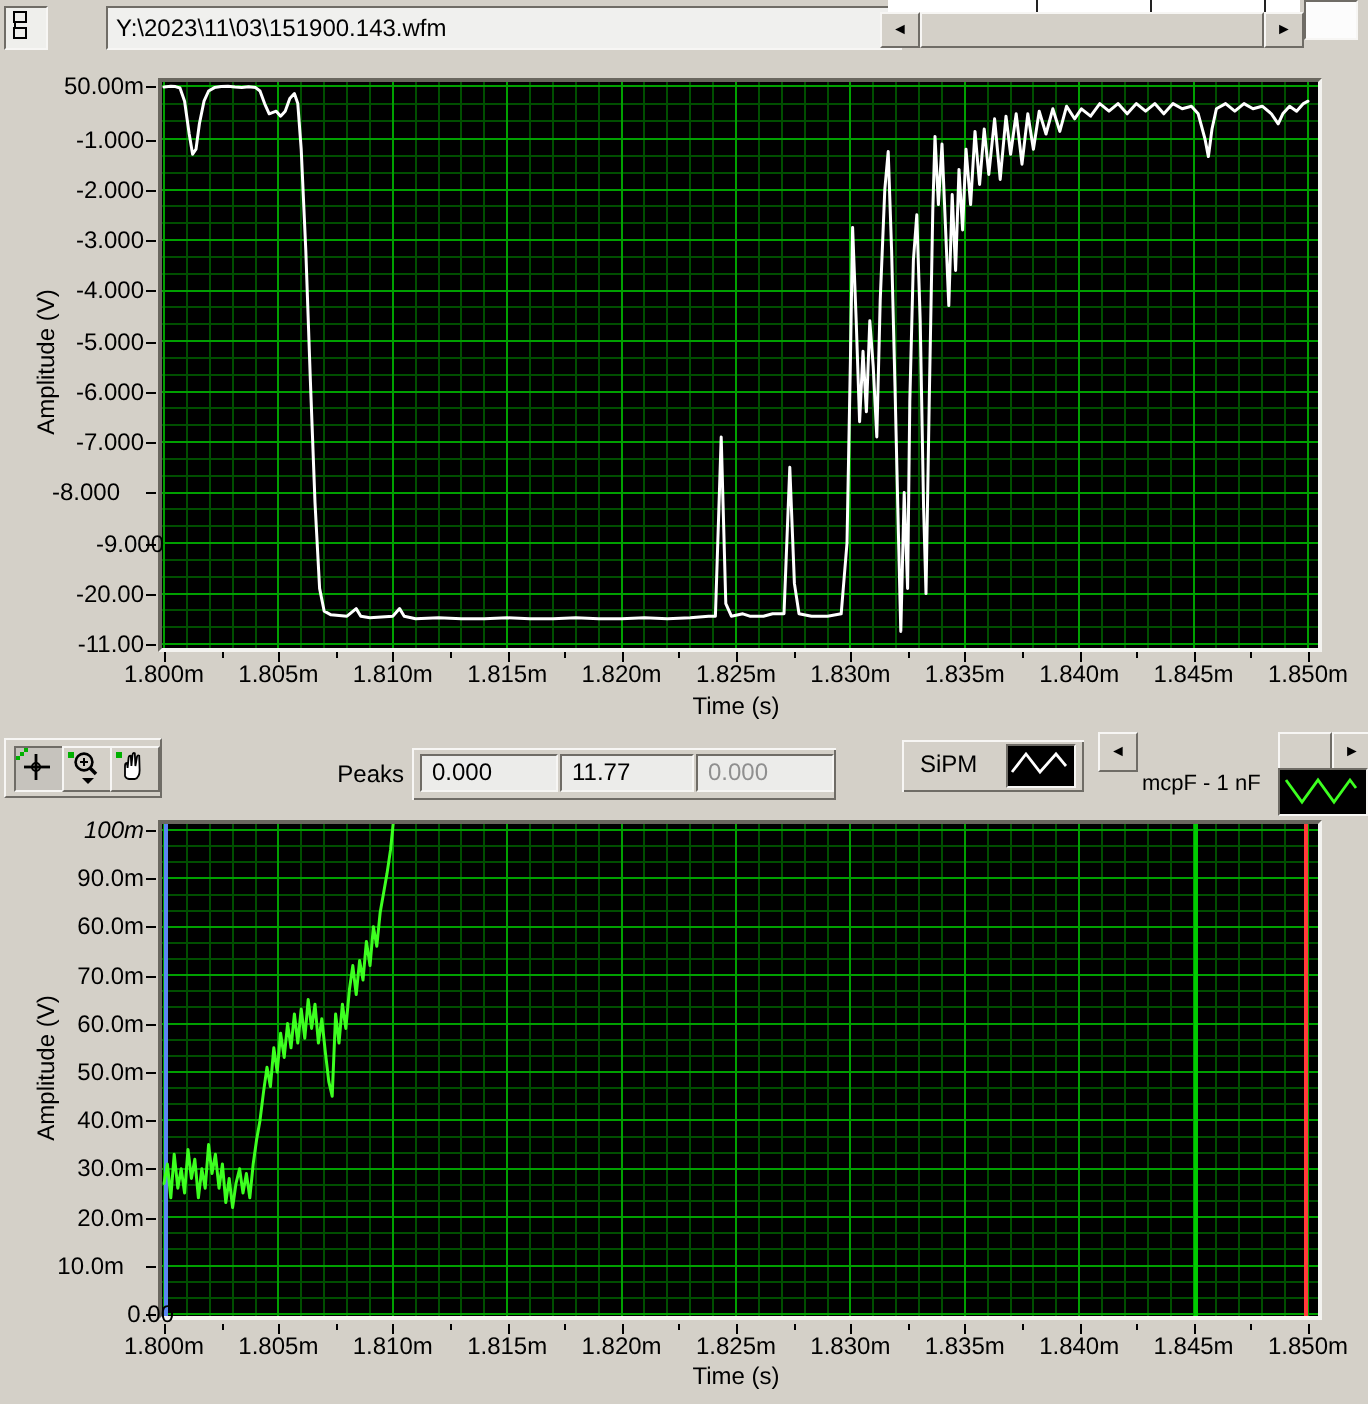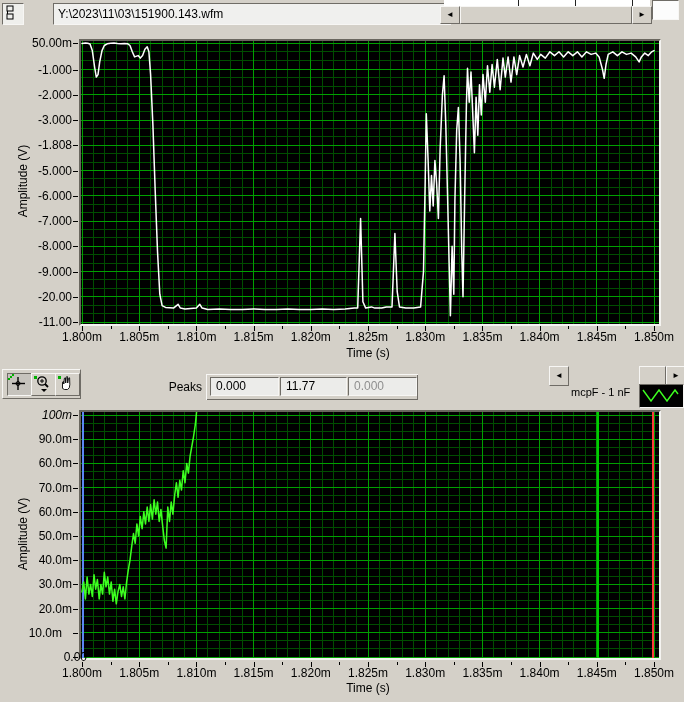--- a/index.html
+++ b/index.html
@@ -210,20 +210,28 @@
       <span>0.000</span>
     </div>
     <div class="num-field sunken" style="left:74px;width:60px;">
       <span>11.77</span>
     </div>
     <div class="num-field sunken disabled" style="left:142px;width:62px;">
       <span>0.000</span>
     </div>
   </div>
 
+  <div class="abs legend-box raised2">
+    <div class="legend-label" style="left:9px;top:5px;">SiPM</div>
+    <div class="wave-icon sunken" style="left:52px;top:2px;width:33px;height:20px;">
+      <svg width="31" height="18" viewBox="0 0 31 18">
+        <polyline points="2,13 9,4 16,13 24,4 29,10" fill="none" stroke="#fff" stroke-width="1.4"></polyline>
+      </svg>
+    </div>
+  </div>
 
   <div class="abs hscroll" style="left:549px;top:366px;width:135px;height:20px;">
     <div class="sb-btn raised" style="left:0;height:18px;line-height:18px;"><span>◄</span></div>
     <div class="sb-thumb raised" style="left:90px;width:25px;height:18px;"></div>
     <div class="sb-btn raised" style="left:117px;height:18px;line-height:18px;"><span>►</span></div>
   </div>
 
   <div class="abs mcp-label">mcpF - 1 nF</div>
   <div class="abs wave-icon sunken" style="left:639px;top:384px;width:43px;height:22px;">
     <svg width="41" height="20" viewBox="0 0 41 20">
@@ -356,31 +364,31 @@
     <div class="tick-label-x" style="left: 630px; top: 330px;">1.850m</div>
     <div class="tick-dash-y" style="left: 73px; top: 43px;"></div>
     <div class="tick-label-y" style="left: 14px; top: 36px;">50.00m</div>
     <div class="tick-dash-y" style="left: 73px; top: 69.5113px;"></div>
     <div class="tick-label-y" style="left: 14px; top: 62.5113px;">-1.000</div>
     <div class="tick-dash-y" style="left: 73px; top: 94.7602px;"></div>
     <div class="tick-label-y" style="left: 14px; top: 87.7602px;">-2.000</div>
     <div class="tick-dash-y" style="left: 73px; top: 120.009px;"></div>
     <div class="tick-label-y" style="left: 14px; top: 113.009px;">-3.000</div>
     <div class="tick-dash-y" style="left: 73px; top: 145.258px;"></div>
-    <div class="tick-label-y" style="left: 14px; top: 138.258px;">-1.808</div>
+    <div class="tick-label-y" style="left: 14px; top: 138.258px;">-4.000</div>
     <div class="tick-dash-y" style="left: 73px; top: 170.507px;"></div>
     <div class="tick-label-y" style="left: 14px; top: 163.507px;">-5.000</div>
     <div class="tick-dash-y" style="left: 73px; top: 195.756px;"></div>
     <div class="tick-label-y" style="left: 14px; top: 188.756px;">-6.000</div>
     <div class="tick-dash-y" style="left: 73px; top: 221.005px;"></div>
     <div class="tick-label-y" style="left: 14px; top: 214.005px;">-7.000</div>
     <div class="tick-dash-y" style="left: 73px; top: 246.253px;"></div>
-    <div class="tick-label-y" style="left: 14px; top: 239.253px;">-8.000</div>
+    <div class="tick-label-y" style="left: 14px; top: 239.253px; text-align: center;">-8.000</div>
     <div class="tick-dash-y" style="left: 73px; top: 271.502px;"></div>
-    <div class="tick-label-y" style="left: 14px; top: 264.502px;">-9.000</div>
+    <div class="tick-label-y" style="left: 24px; top: 264.502px;">-9.000</div>
     <div class="tick-dash-y" style="left: 73px; top: 296.751px;"></div>
     <div class="tick-label-y" style="left: 14px; top: 289.751px;">-20.00</div>
     <div class="tick-dash-y" style="left: 73px; top: 322px;"></div>
     <div class="tick-label-y" style="left: 14px; top: 315px;">-11.00</div>
     <div class="axis-title-x" style="left: 323px; top: 346px;">Time (s)</div>
     <div class="axis-title-y" style="left: -37px; top: 174px;">Amplitude (V)</div>
     <div class="tick-dash-x" style="left: 82px; top: 662px; height: 5px;"></div>
     <div class="tick-label-x" style="left: 58px; top: 666px;">1.800m</div>
     <div class="tick-dash-x" style="left: 110.6px; top: 662px; height: 3px;"></div>
     <div class="tick-dash-x" style="left: 139.2px; top: 662px; height: 5px;"></div>

